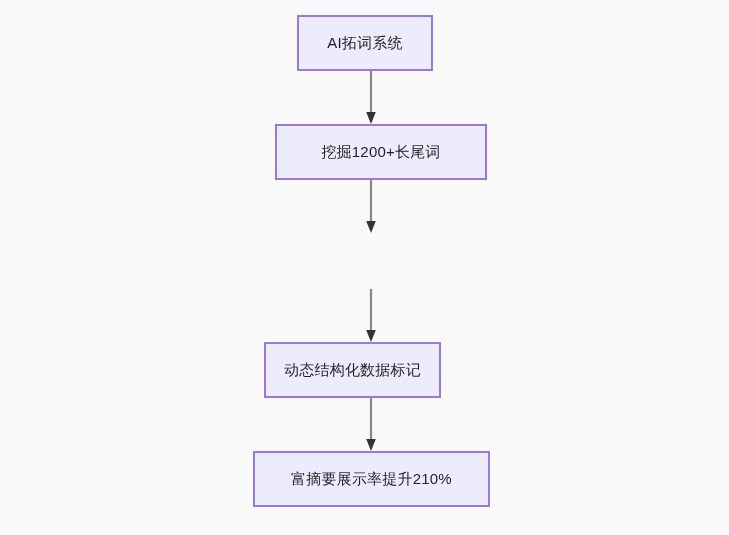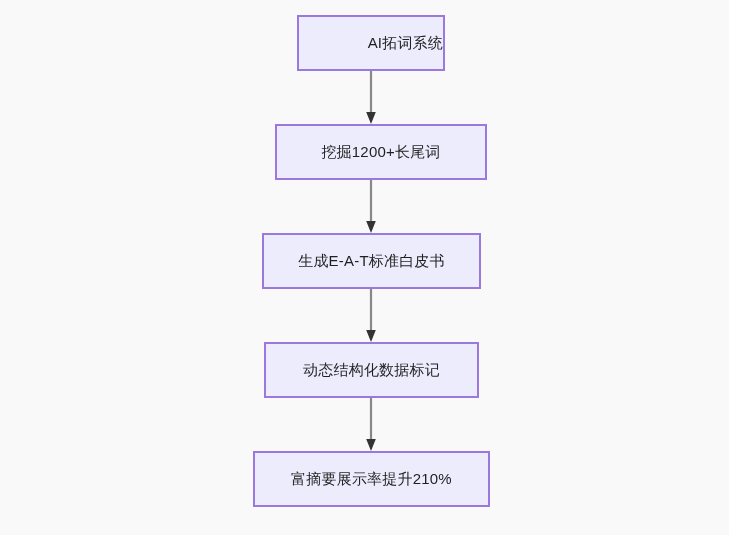--- a/index.html
+++ b/index.html
@@ -78,33 +78,30 @@
     </svg>
   </div>
 
   <div class="edge" style="left:366px; top:398px; height:53px;">
     <svg width="10" height="53" viewBox="0 0 10 53">
       <line x1="5" y1="0" x2="5" y2="43" stroke="#888888" stroke-width="2.2"></line>
       <polygon points="5,53 0.2,41 9.8,41" fill="#333333"></polygon>
     </svg>
   </div>
 
-  <div class="node" style="left:297px; top:15px; width:148px; height:56px;justify-content:flex-end;">
+  <div class="node" style="left:297px; top:15px; width:136px; height:56px;">
     <span class="node-label">AI拓词系统</span>
   </div>
 
   <div class="node" style="left:275px; top:124px; width:212px; height:56px;">
     <span class="node-label">挖掘1200+长尾词</span>
   </div>
 
-  <div class="node" style="left:262px; top:233px; width:219px; height:56px;">
-    <span class="node-label">生成E-A-T标准白皮书</span>
-  </div>
 
-  <div class="node" style="left:264px; top:342px; width:215px; height:56px;">
+  <div class="node" style="left:264px; top:342px; width:177px; height:56px;">
     <span class="node-label">动态结构化数据标记</span>
   </div>
 
   <div class="node" style="left:253px; top:451px; width:237px; height:56px;">
     <span class="node-label">富摘要展示率提升210%</span>
   </div>
 
 </div>
 
 </body></html>

